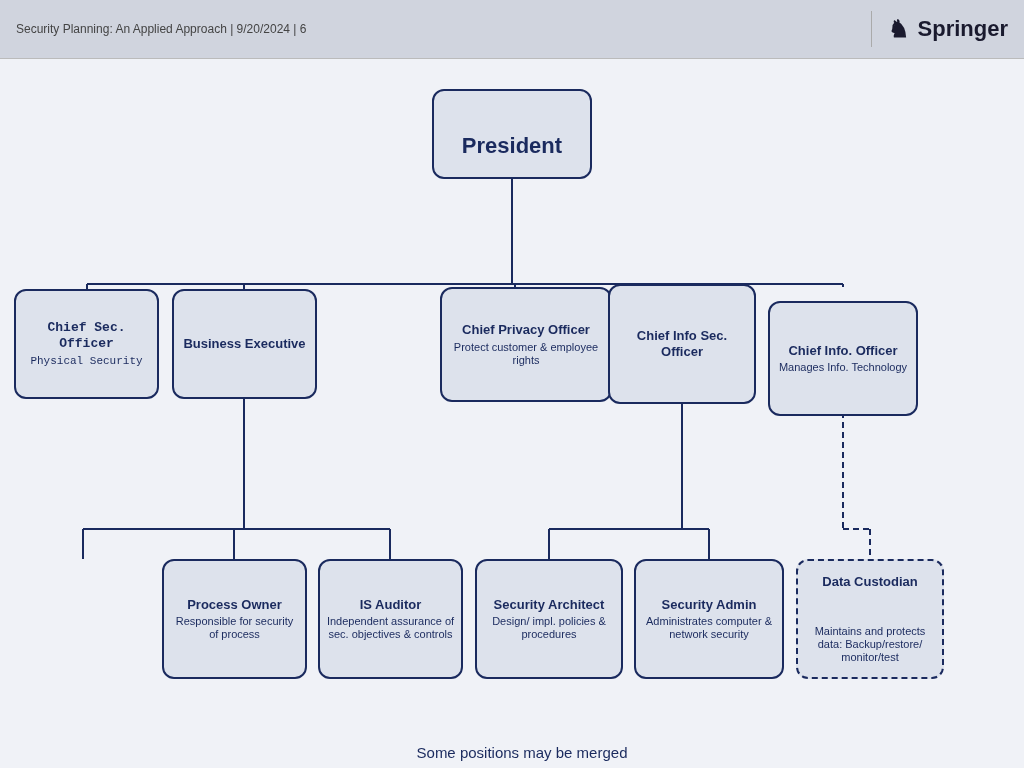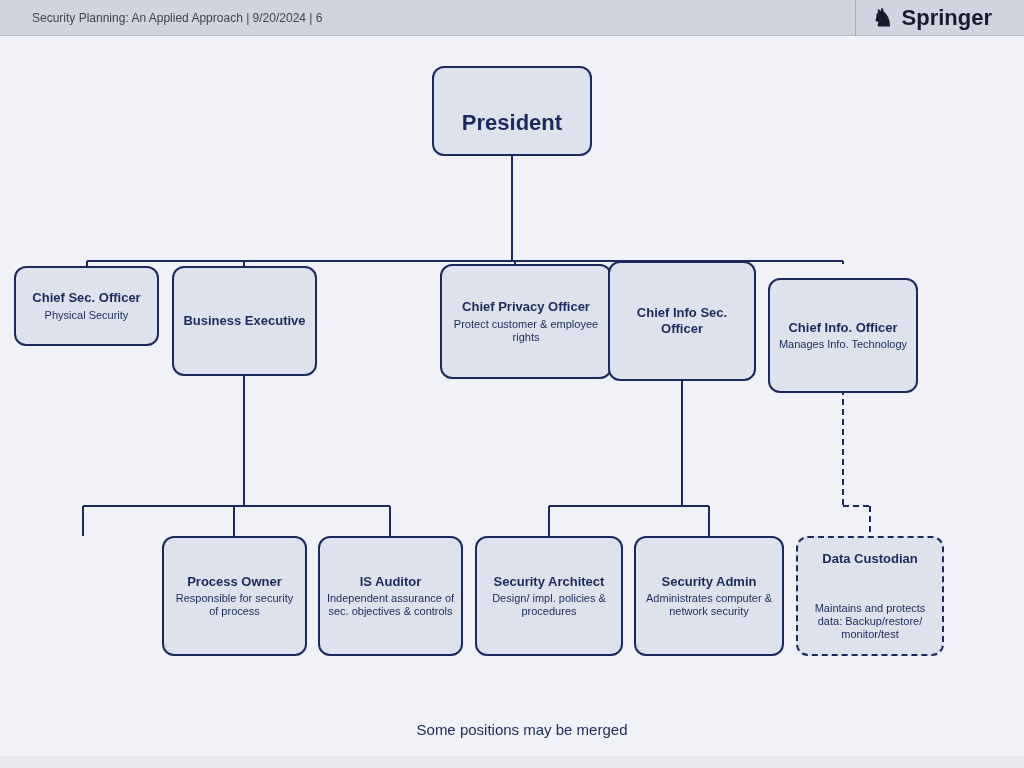--- a/index.html
+++ b/index.html
@@ -7,25 +7,25 @@
       font-family: Arial, sans-serif;
       background: #e8eaf0;
       width: 1024px;
       height: 768px;
       overflow: hidden;
     }
 
     
     .header {
       background: #d0d4de;
-      height: 36px;
+      height: 59px;
       display: flex;
       align-items: center;
       justify-content: space-between;
-      padding: 0 32px;
+      padding: 0 16px;
       border-bottom: 1px solid #bbb;
     }
     .header-title {
       font-size: 12px;
       color: #444;
     }
     .header-logo {
       display: flex;
       align-items: center;
       gap: 8px;
@@ -100,23 +100,24 @@
     .node-president {
       width: 160px;
       height: 90px;
       left: 432px;
       top: 20px;
     }
     .node-president .title { font-size: 22px; margin-top: 24px; }
 
     .node-cso {
       width: 145px;
-      height: 80px;
+      height: 110px;
       left: 14px;
       top: 220px;
+      font-family: Liberation Mono, monospace;
     }
     .node-bexec {
       width: 145px;
       height: 110px;
       left: 172px;
       top: 220px;
     }
     .node-cpo {
       width: 172px;
       height: 115px;

